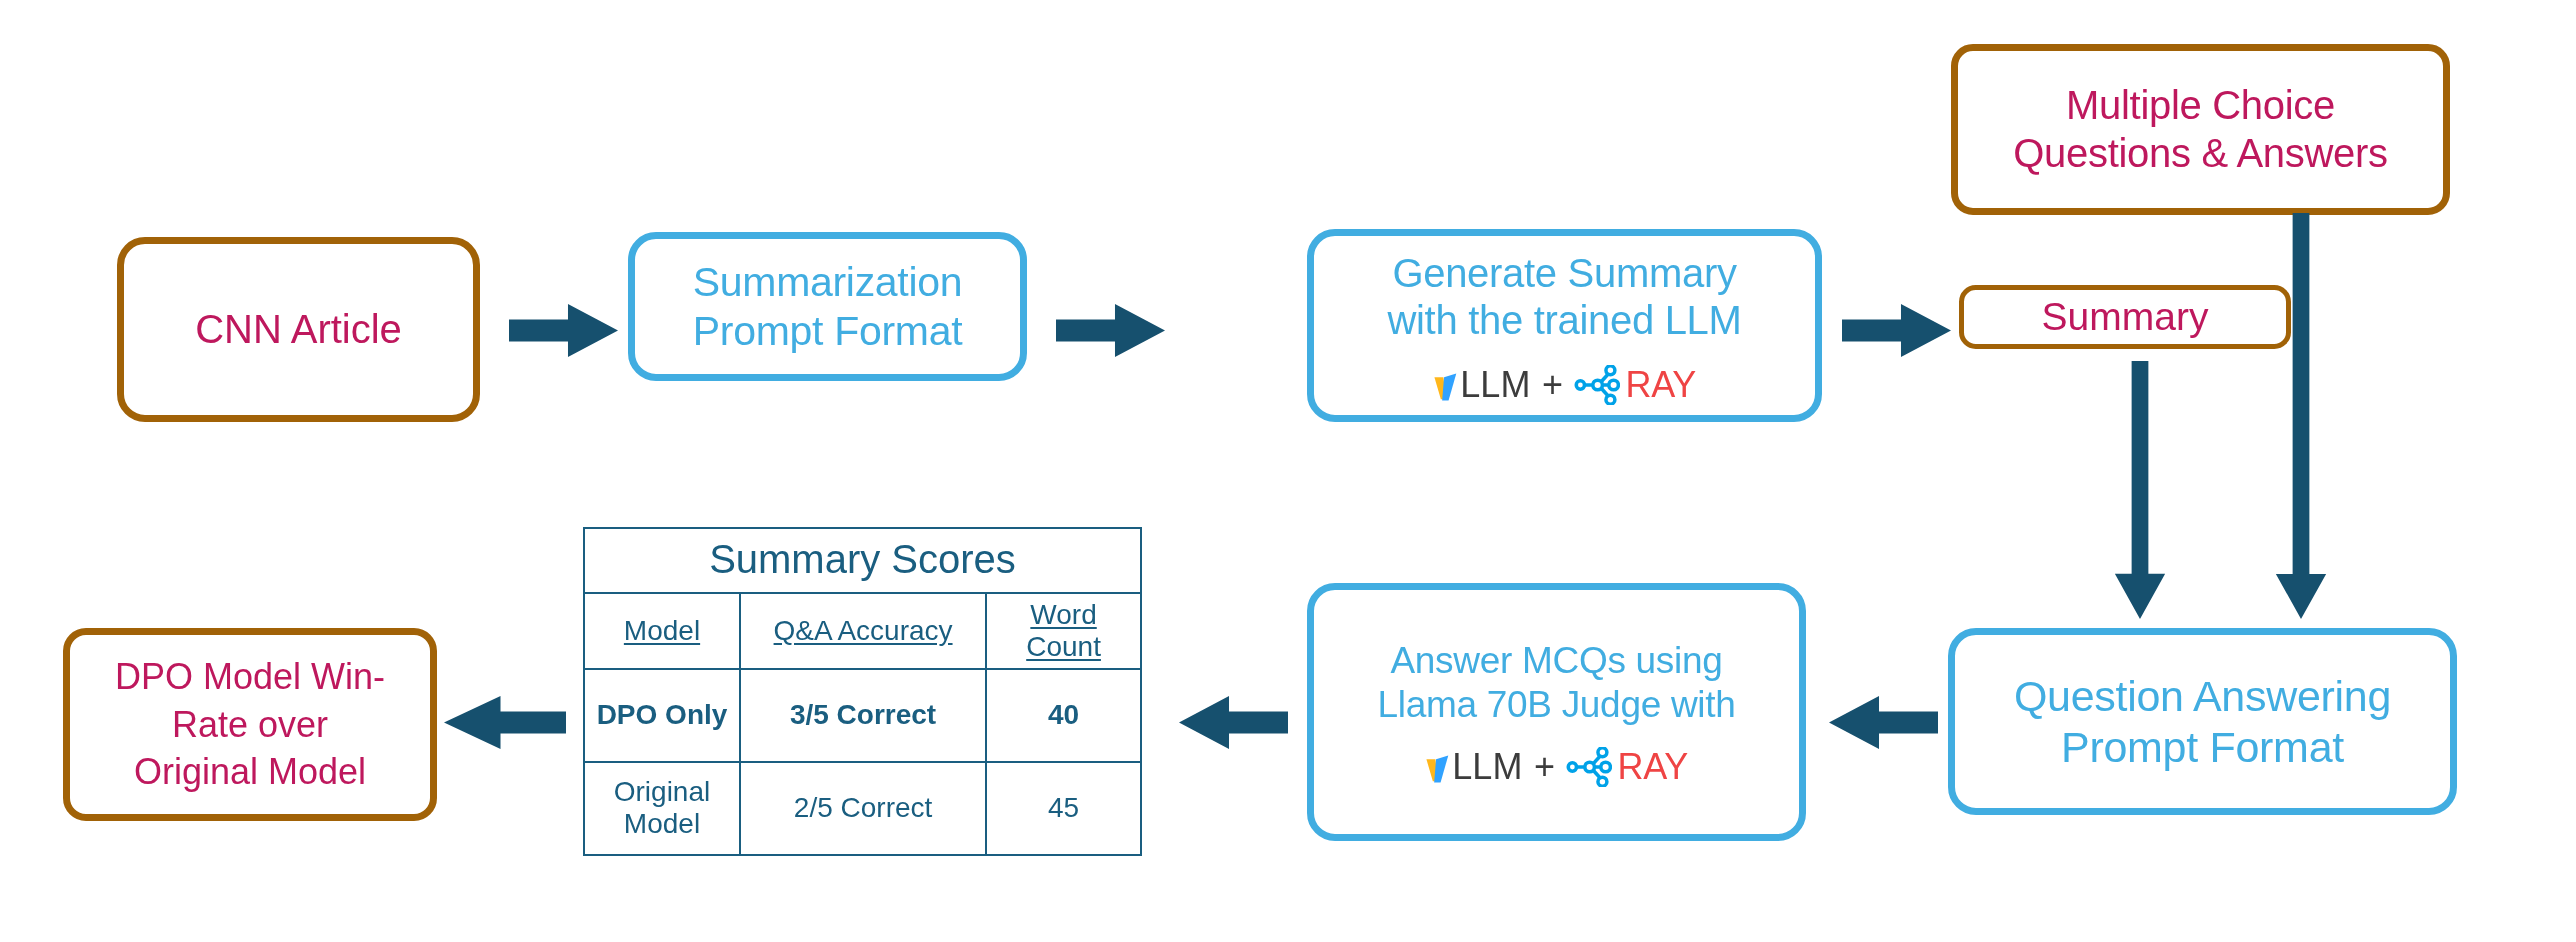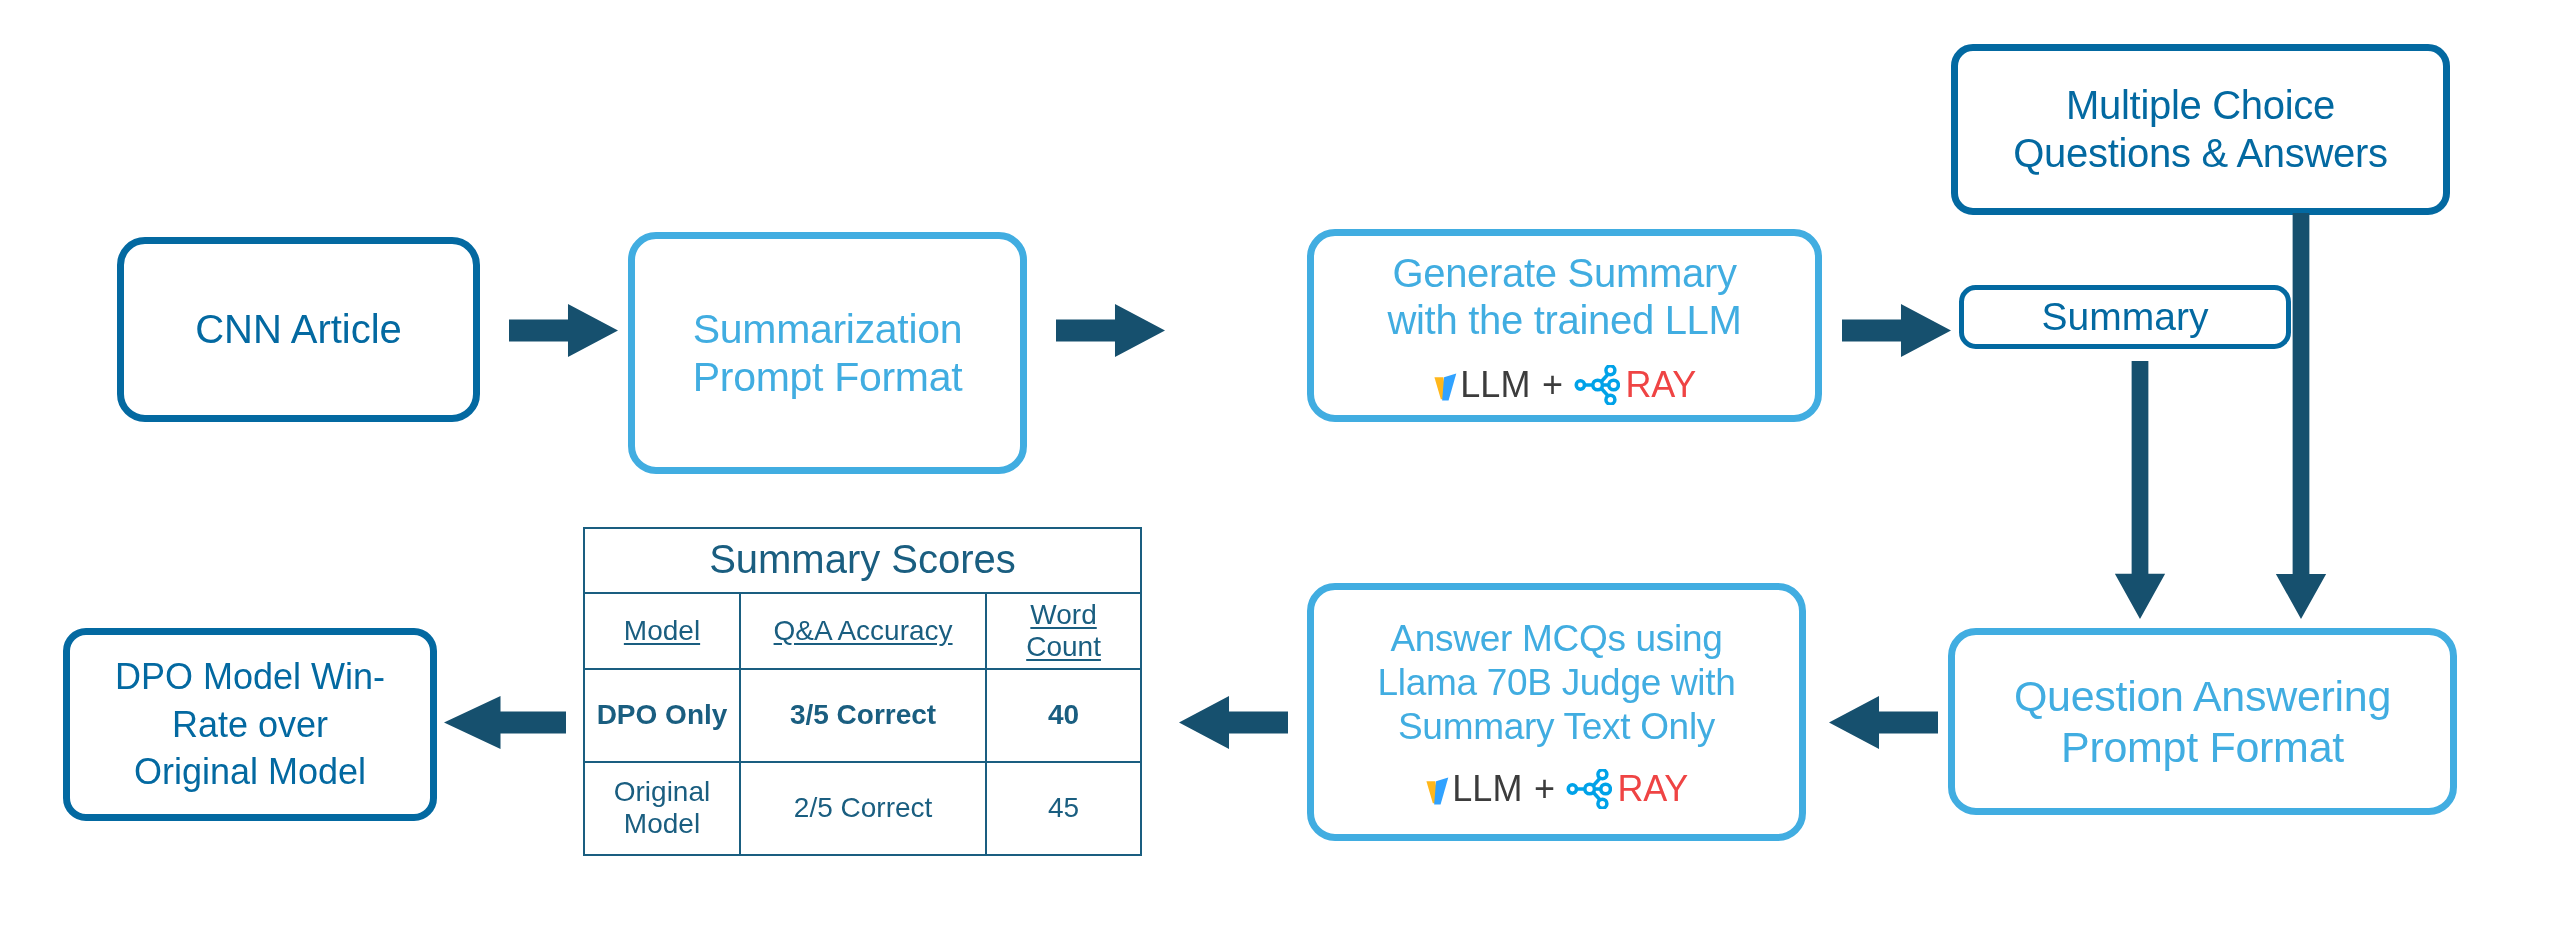--- a/index.html
+++ b/index.html
@@ -25,21 +25,21 @@
     border-radius: 28px;
     background: #ffffff;
     display: flex;
     align-items: center;
     justify-content: center;
     text-align: center;
     line-height: 1.18;
   }
   .node .label { display: block; width: 100%; }
 
-  .node.dark  { border: 7px solid #0369a1; color: #0369a1; }
+  .node.dark  { border: 7px solid #a16207; color: #be185d; }
   .node.light { border: 7px solid #41ADE1; color: #41ADE1; }
 
   .font-round { font-family: "Liberation Sans", sans-serif; }
   .font-cond  { font-family: "Liberation Sans", sans-serif; font-stretch: condensed; letter-spacing: -0.3px; }
 
   
   .arrow { position: absolute; }
   .arrow svg { display: block; width: 100%; height: 100%; }
 
   
@@ -117,21 +117,21 @@
   <div class="node dark font-round" style="left:117px; top:237px; width:363px; height:185px; font-size:40px;align-items:center;">
     <span class="label">CNN Article</span>
   </div>
 
   <div class="arrow" style="left:509px; top:304px; width:109px; height:53px;">
     <svg viewBox="0 0 170 82" preserveAspectRatio="none" aria-hidden="true">
       <polygon points="0,24 92,24 92,0 170,41 92,82 92,58 0,58" fill="#16506E"></polygon>
     </svg>
   </div>
 
-  <div class="node light font-cond" style="left:628px; top:232px; width:399px; height:242px; font-size:41px;">
+  <div class="node light font-cond" style="left:628px; top:232px; width:399px; height:149px; font-size:41px;">
     <span class="label">
       <span>Summarization</span><br>
       <span>Prompt Format</span>
     </span>
   </div>
 
   <div class="arrow" style="left:1056px; top:304px; width:109px; height:53px;">
     <svg viewBox="0 0 170 82" preserveAspectRatio="none" aria-hidden="true">
       <polygon points="0,24 92,24 92,0 170,41 92,82 92,58 0,58" fill="#16506E"></polygon>
     </svg>
@@ -210,21 +210,20 @@
   <div class="arrow" style="left:1829px; top:696px; width:109px; height:53px;">
     <svg viewBox="0 0 170 82" preserveAspectRatio="none" aria-hidden="true">
       <polygon points="170,24 78,24 78,0 0,41 78,82 78,58 170,58" fill="#16506E"></polygon>
     </svg>
   </div>
 
   <div class="node light font-cond" style="left:1307px; top:583px; width:499px; height:258px; font-size:37px; flex-direction:column; justify-content:center; padding-top:2.6px;">
     <span class="label">
       <span>Answer MCQs using</span><br>
       <span>Llama 70B Judge with</span><br>
-      <span>Summary Text Only</span>
     </span>
     <div class="logo-row">
       <span class="logo-vllm">
         <svg width="26" height="36" viewBox="0 0 40 56" aria-hidden="true">
           <polygon points="2,16 16,16 20,50 12,50" fill="#FFB71B"></polygon>
           <polygon points="17,16 36,10 24,52 14,52" fill="#30A2FF"></polygon>
         </svg>
         <span class="vtxt">LLM</span>
       </span>
       <span class="plus">+</span>

